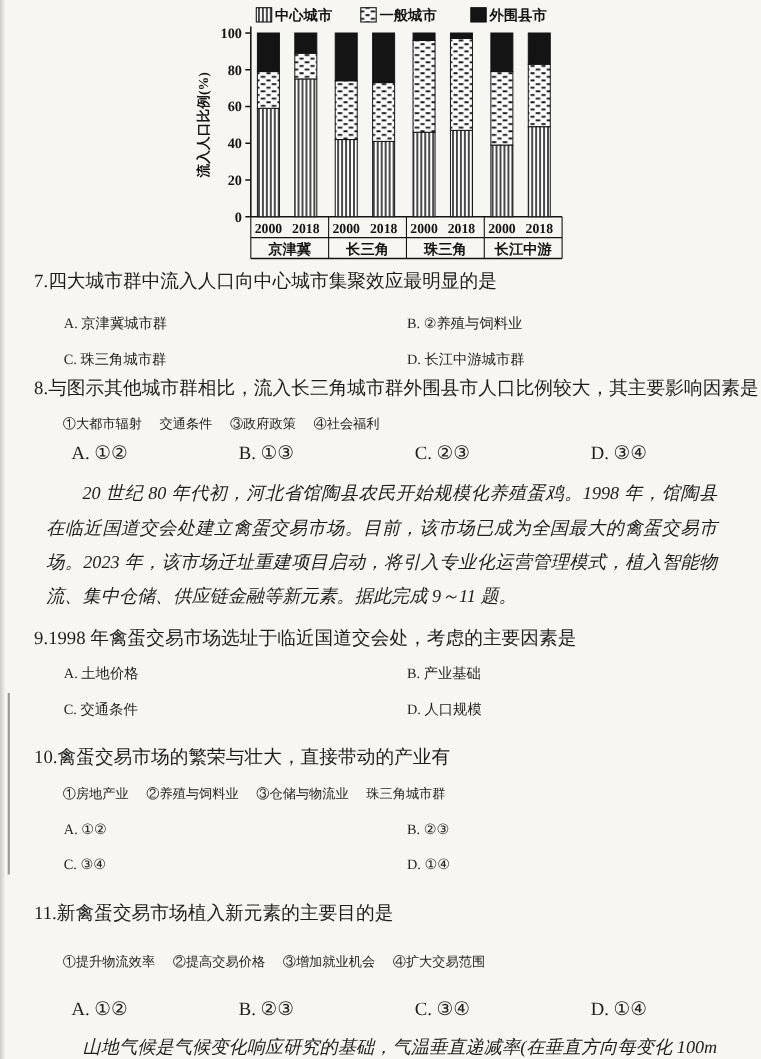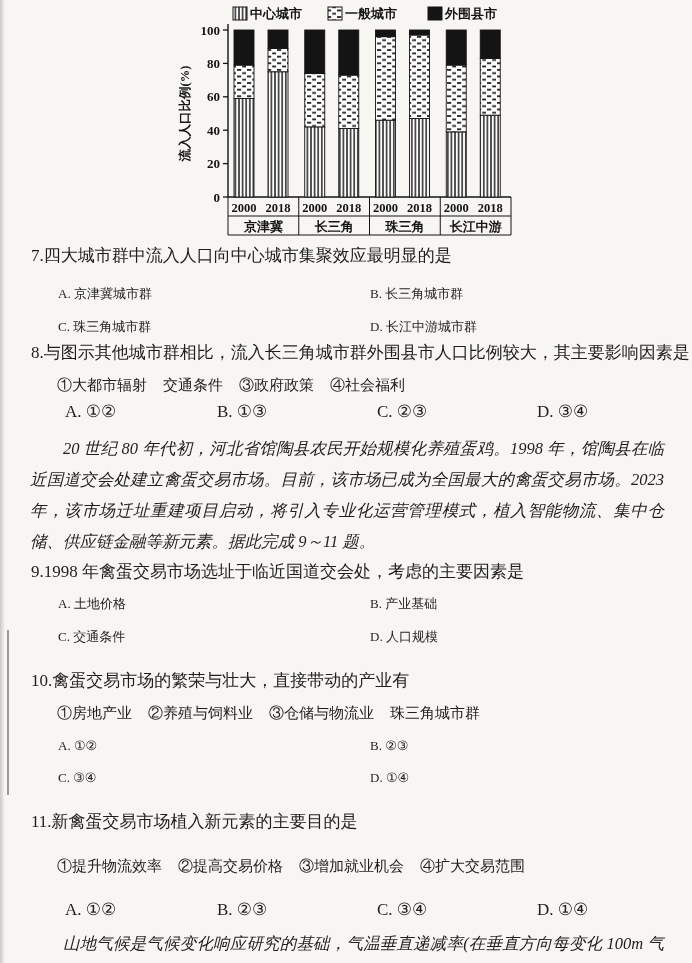--- a/index.html
+++ b/index.html
@@ -19,23 +19,23 @@
   .scan-line{
     position:absolute;left:7px;top:630px;width:2px;height:165px;
     background:rgba(40,40,40,.45);z-index:5;
   }
   .chart-wrap{position:absolute;left:176px;top:2px;width:340px;height:236px;}
   #chart-svg text{font-family:"Liberation Serif",serif;font-weight:700;fill:#141414;}
   .content{position:absolute;top:240px;left:0;width:692px;}
   .stem{margin:0;padding-left:31px;font-size:17px;line-height:22px;font-weight:500;}
   .opts2{display:grid;grid-template-columns:312px 1fr;padding-left:58px;font-size:13px;line-height:22px;}
   .opts4{display:grid;grid-template-columns:152px 160px 160px 1fr;padding-left:65px;font-size:17px;line-height:22px;}
-  .subs{display:flex;gap:16px;padding-left:57px;font-size:15px;line-height:22px;white-space:nowrap;}
+  .subs{display:flex;gap:16px;padding-left:57px;font-size:12px;line-height:22px;white-space:nowrap;}
   .passage{
-    margin:0;padding:0 28px 0 30px;
+    margin:12px;padding:0 28px 0 30px;
     font-size:16.5px;line-height:31px;
     font-style:italic;text-align:justify;text-indent:2em;
   }
   
   .mt5{margin-top:5px}.mt6{margin-top:4px}.mt7{margin-top:7px}.mt9{margin-top:22px}
   .mt10{margin-top:10px}.mt11{margin-top:11px}.mt16{margin-top:16px}
 </style>
 </head>
 <body>
 
@@ -120,21 +120,21 @@
         <rect x="252" y="5" width="14" height="13" fill="#141414" stroke="#141414" stroke-width="1"></rect>
         <text x="269" y="16" font-size="13">外围县市</text>
       </svg>
   </div>
 
   <div class="content">
 
     <p class="stem mt5">7.四大城市群中流入人口向中心城市集聚效应最明显的是</p>
     <div class="opts2 mt16">
       <span>A. 京津冀城市群</span>
-      <span>B. 长三角城市群</span>
+      <span>B. ②养殖与饲料业</span>
     </div>
     <div class="opts2 mt11">
       <span>C. 珠三角城市群</span>
       <span>D. 长江中游城市群</span>
     </div>
 
     <p class="stem mt6">8.与图示其他城市群相比，流入长三角城市群外围县市人口比例较大，其主要影响因素是</p>
     <div class="subs mt10">
       <span>①大都市辐射</span>
       <span>交通条件</span>

